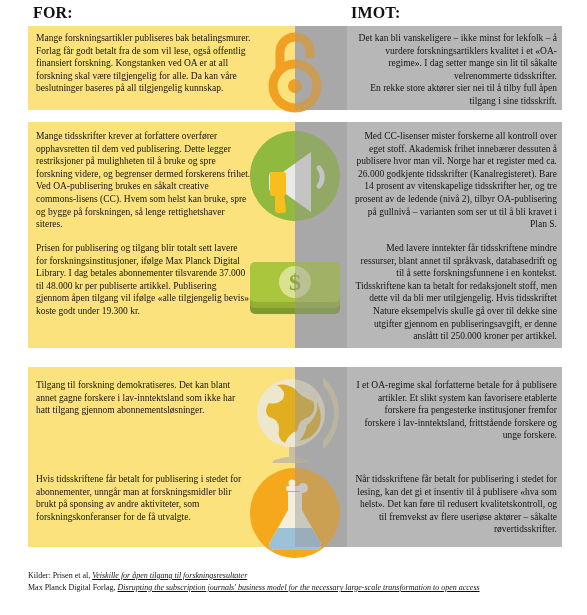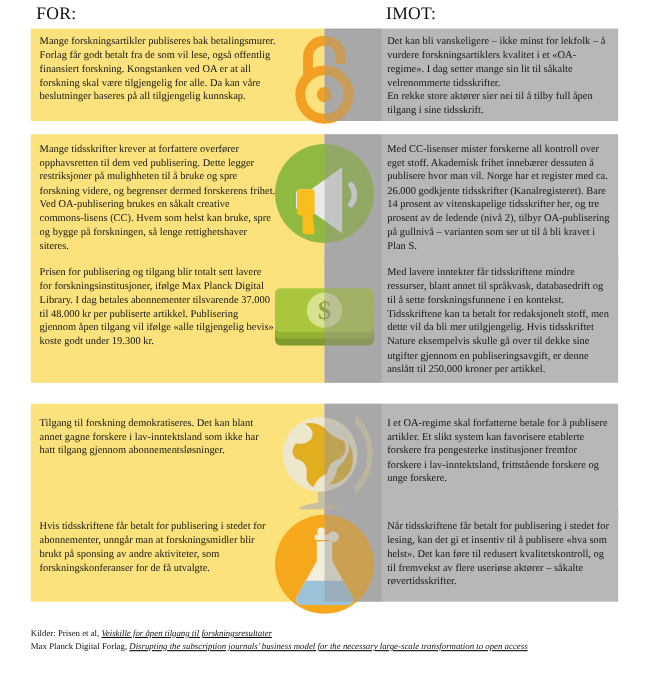--- a/index.html
+++ b/index.html
@@ -11,21 +11,21 @@
     overflow:hidden;
   }
   .sheet{position:relative;width:587px;height:615px;}
 
   
   .head-row{
     position:absolute;top:4px;left:0;width:587px;height:22px;
   }
   .head{
     position:absolute;top:0;
-    font-size:16px;font-weight:normal;letter-spacing:.2px;
+    font-size:16px;font-weight:bold;letter-spacing:.2px;
     font-family:"Liberation Serif", serif;
     color:#111;
   }
   .head.left{left:33px;}
   .head.right{left:351px;}
 
   
   .row{position:absolute;left:0;width:587px;}
   .pane{position:absolute;top:0;bottom:0;}
   .pane.pro{left:28px;width:267px;background:#FBE27C;}
@@ -34,21 +34,21 @@
   .txt{
     position:absolute;top:0;
     font-size:9.5px;
     line-height:12.6px;
     font-family:"Liberation Serif", serif;
     color:#141414;
     text-align:left;
     white-space:pre-line;
   }
   .txt.pro{left:36px;width:215px;}
-  .txt.con{left:352px;width:205px;}
+  .txt.con{left:352px;width:205px;text-align:right;}
 
   
   .icon-wrap{
     position:absolute;left:243px;width:104px;top:0;bottom:0;
     pointer-events:none;
   }
   .icon-wrap svg{position:absolute;left:50%;transform:translateX(-50%);}
 
   
   .tint{

